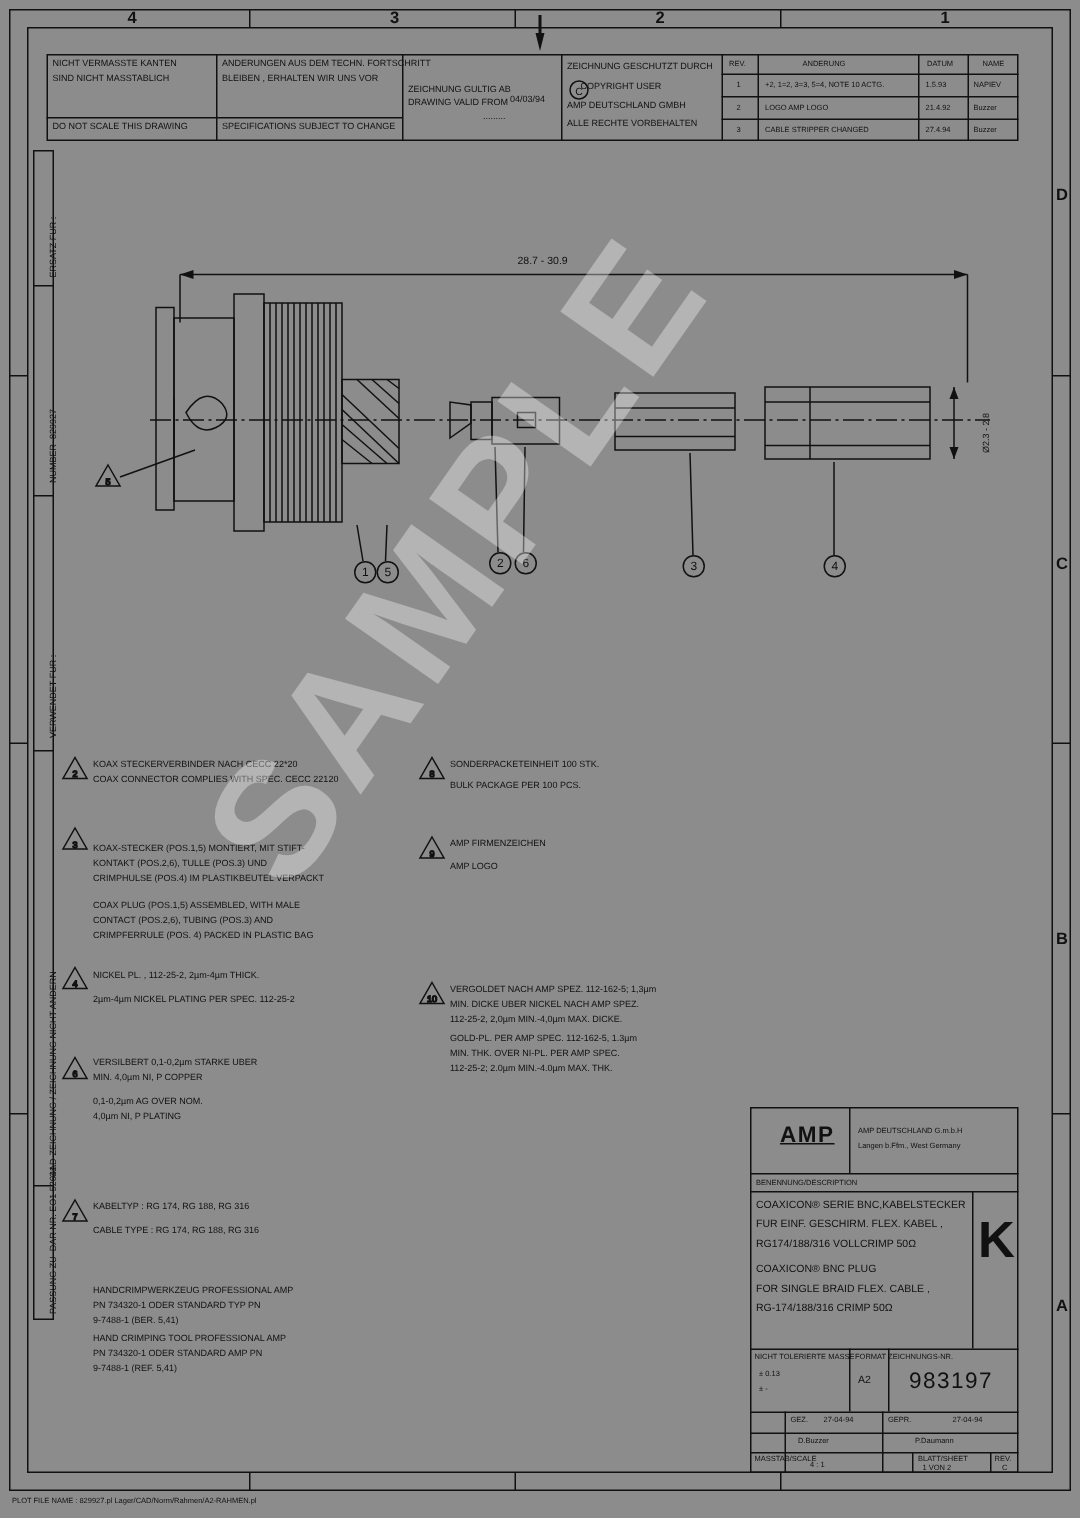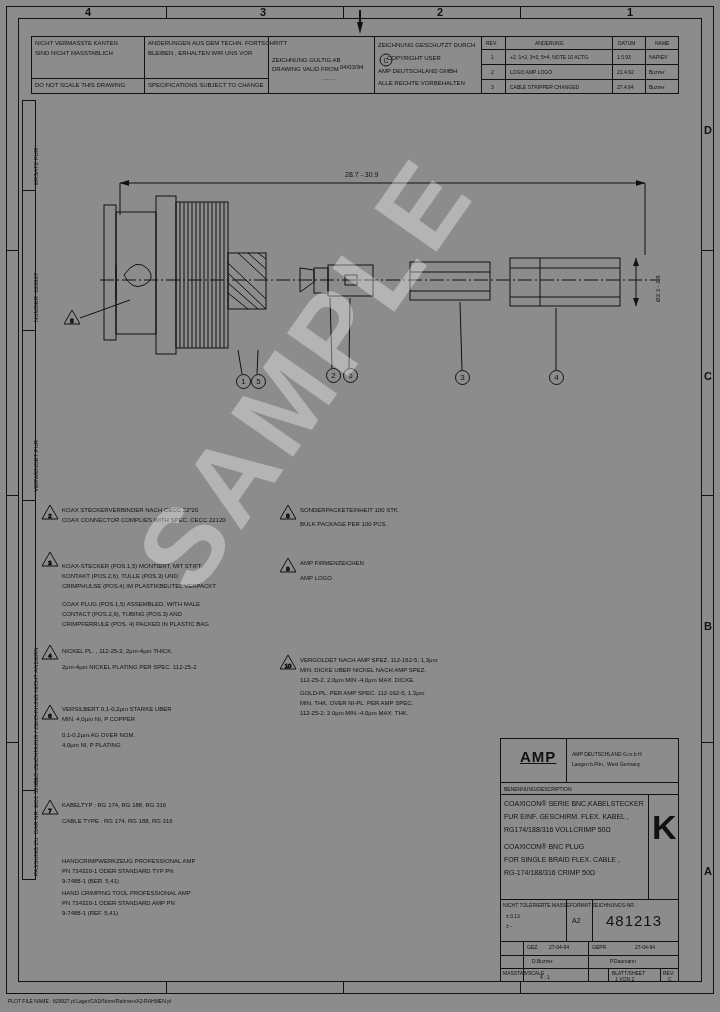--- a/index.html
+++ b/index.html
@@ -292,21 +292,21 @@
   <div style="position:absolute;left:652px;top:810px;font-size:34px;font-weight:bold;line-height:34px;">K</div>
 
   <div class="ln hl" style="left:500px;top:899px;width:179px;"></div>
   <div class="ln vl" style="left:566px;top:899px;height:42px;"></div>
   <div class="ln vl" style="left:592px;top:899px;height:42px;"></div>
   <div class="tiny" style="position:absolute;left:503px;top:902px;">NICHT TOLERIERTE MASSE</div>
   <div class="tiny" style="position:absolute;left:506px;top:913px;">± 0.13</div>
   <div class="tiny" style="position:absolute;left:506px;top:923px;">± -</div>
   <div class="tiny" style="position:absolute;left:570px;top:902px;">FORMAT  ZEICHNUNGS-NR.</div>
   <div class="mid" style="position:absolute;left:572px;top:917px;">A2</div>
-  <div style="position:absolute;left:606px;top:912px;font-size:15px;letter-spacing:1px;">481213</div>
+  <div style="position:absolute;left:606px;top:912px;font-size:15px;letter-spacing:1px;">983197</div>
 
   <div class="ln hl" style="left:500px;top:941px;width:179px;"></div>
   <div class="ln hl" style="left:500px;top:955px;width:179px;"></div>
   <div class="ln hl" style="left:500px;top:968px;width:179px;"></div>
   <div class="ln vl" style="left:523px;top:941px;height:41px;"></div>
   <div class="ln vl" style="left:588px;top:941px;height:41px;"></div>
   <div class="ln vl" style="left:608px;top:968px;height:14px;"></div>
   <div class="ln vl" style="left:660px;top:968px;height:14px;"></div>
 
   <div class="tiny" style="position:absolute;left:527px;top:944px;">GEZ.</div>

